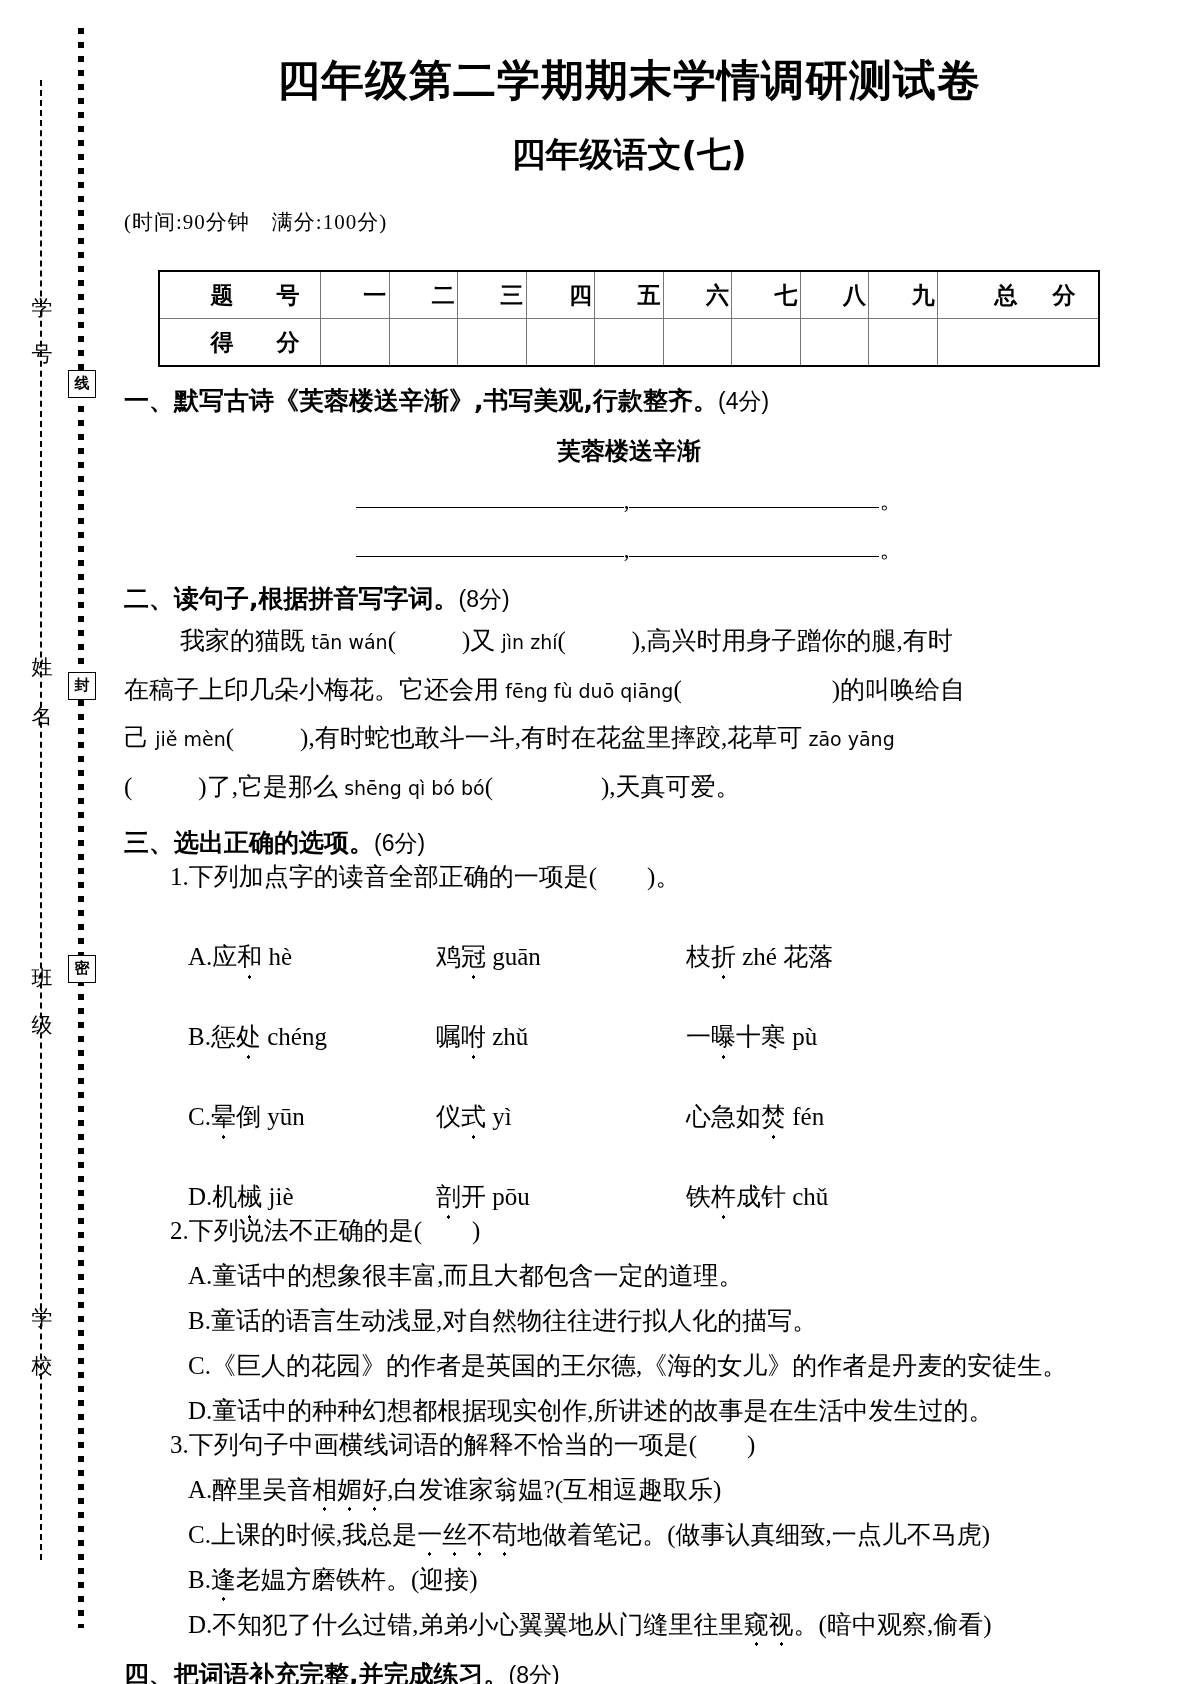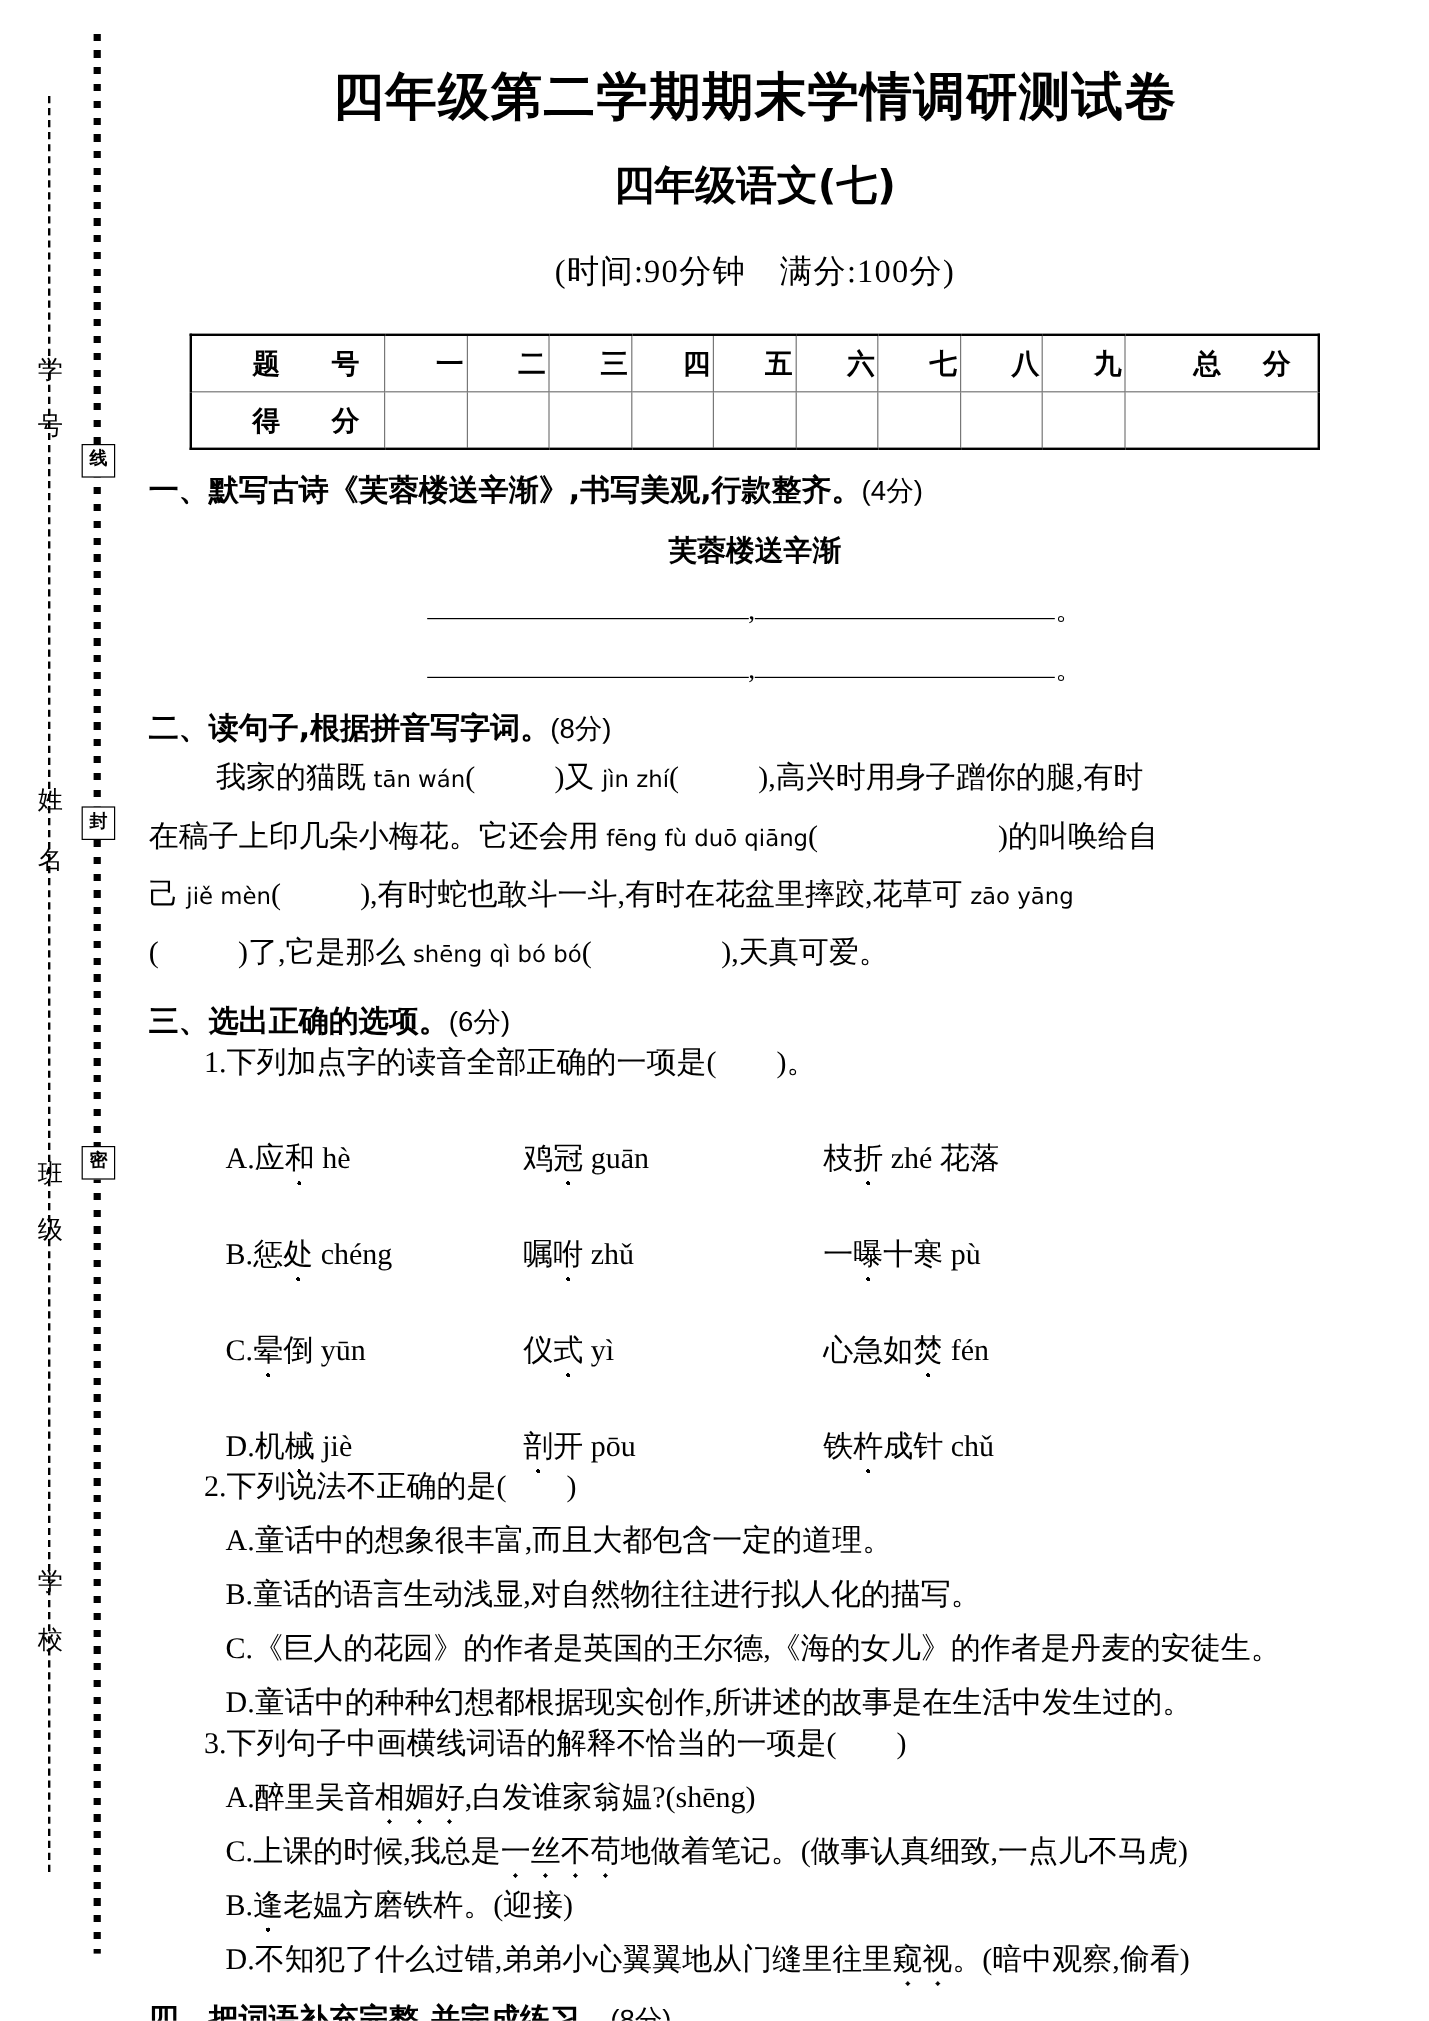--- a/index.html
+++ b/index.html
@@ -63,22 +63,21 @@
     margin-top:52px;
   }
   .title-sub{
     text-align:center;
     font-family:"DejaVu Sans","Liberation Sans",sans-serif;
     font-weight:bold;
     font-size:34px;
     margin-top:22px;
   }
   .title-info{
-    text-align:center;
-    font-size:27px;
+    font-size:21px;
     margin-top:30px;
     letter-spacing:1px;
   }
 
   
   table.score{
     border-collapse:collapse;
     margin:34px auto 0 auto;
     width:942px;
     table-layout:fixed;
@@ -267,21 +266,21 @@
       <span>2.</span><span>下列说法不正确的是(　　)</span>
     </div>
     <div class="opt-stmt"><span>A.</span><span>童话中的想象很丰富,而且大都包含一定的道理。</span></div>
     <div class="opt-stmt"><span>B.</span><span>童话的语言生动浅显,对自然物往往进行拟人化的描写。</span></div>
     <div class="opt-stmt"><span>C.</span><span>《巨人的花园》的作者是英国的王尔德,《海的女儿》的作者是丹麦的安徒生。</span></div>
     <div class="opt-stmt"><span>D.</span><span>童话中的种种幻想都根据现实创作,所讲述的故事是在生活中发生过的。</span></div>
 
     <div class="q-line">
       <span>3.</span><span>下列句子中画横线词语的解释不恰当的一项是(　　)</span>
     </div>
-    <div class="opt-stmt"><span>A.</span><span>醉里吴音</span><span class="uline">相媚好</span><span>,白发谁家翁媪?(shēng)</span></div>
+    <div class="opt-stmt"><span>A.</span><span>醉里吴音</span><span class="uline">相媚好</span><span>,白发谁家翁媪?(互相逗趣取乐)</span></div>
     <div class="opt-stmt"><span>C.</span><span>上课的时候,我总是</span><span class="uline">一丝不苟</span><span>地做着笔记。(做事认真细致,一点儿不马虎)</span></div>
     <div class="opt-stmt"><span>B.</span><span></span><span class="uline">逢</span><span>老媪方磨铁杵。(迎接)</span></div>
     <div class="opt-stmt"><span>D.</span><span>不知犯了什么过错,弟弟小心翼翼地从门缝里往里</span><span class="uline">窥视</span><span>。(暗中观察,偷看)</span></div>
 
     <div class="sec-head">
       <span>四、把词语补充完整,并完成练习。</span><span class="pts">(8分)</span>
     </div>
     <div class="fill-row">
       <span><span>①</span><span>依(</span><span class="sp"></span><span>)傍(</span><span class="sp"></span><span>)</span></span><span class="sp"></span><span><span>②</span><span>临危(</span><span class="sp"></span><span>)(</span><span class="sp"></span><span>)</span></span><span class="sp"></span><span><span>③</span><span>一丝(</span><span class="sp"></span><span>)(</span><span class="sp"></span><span>)</span></span>
     </div>

